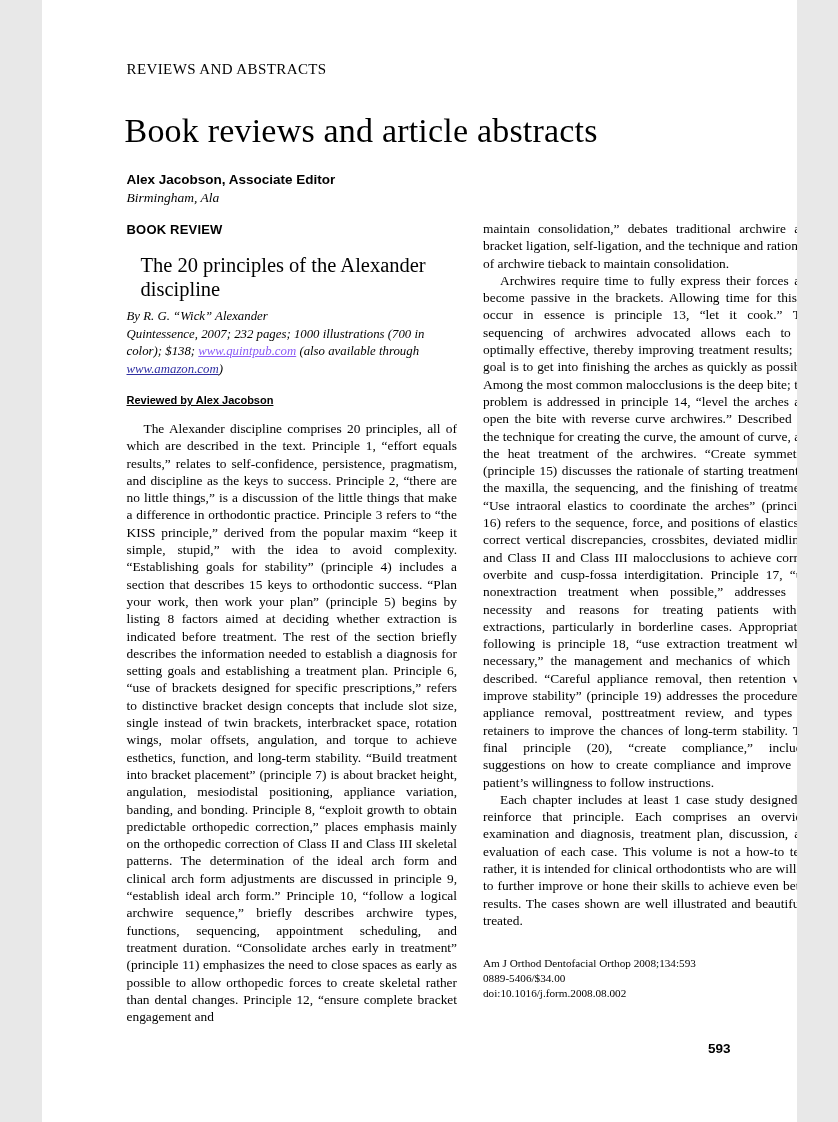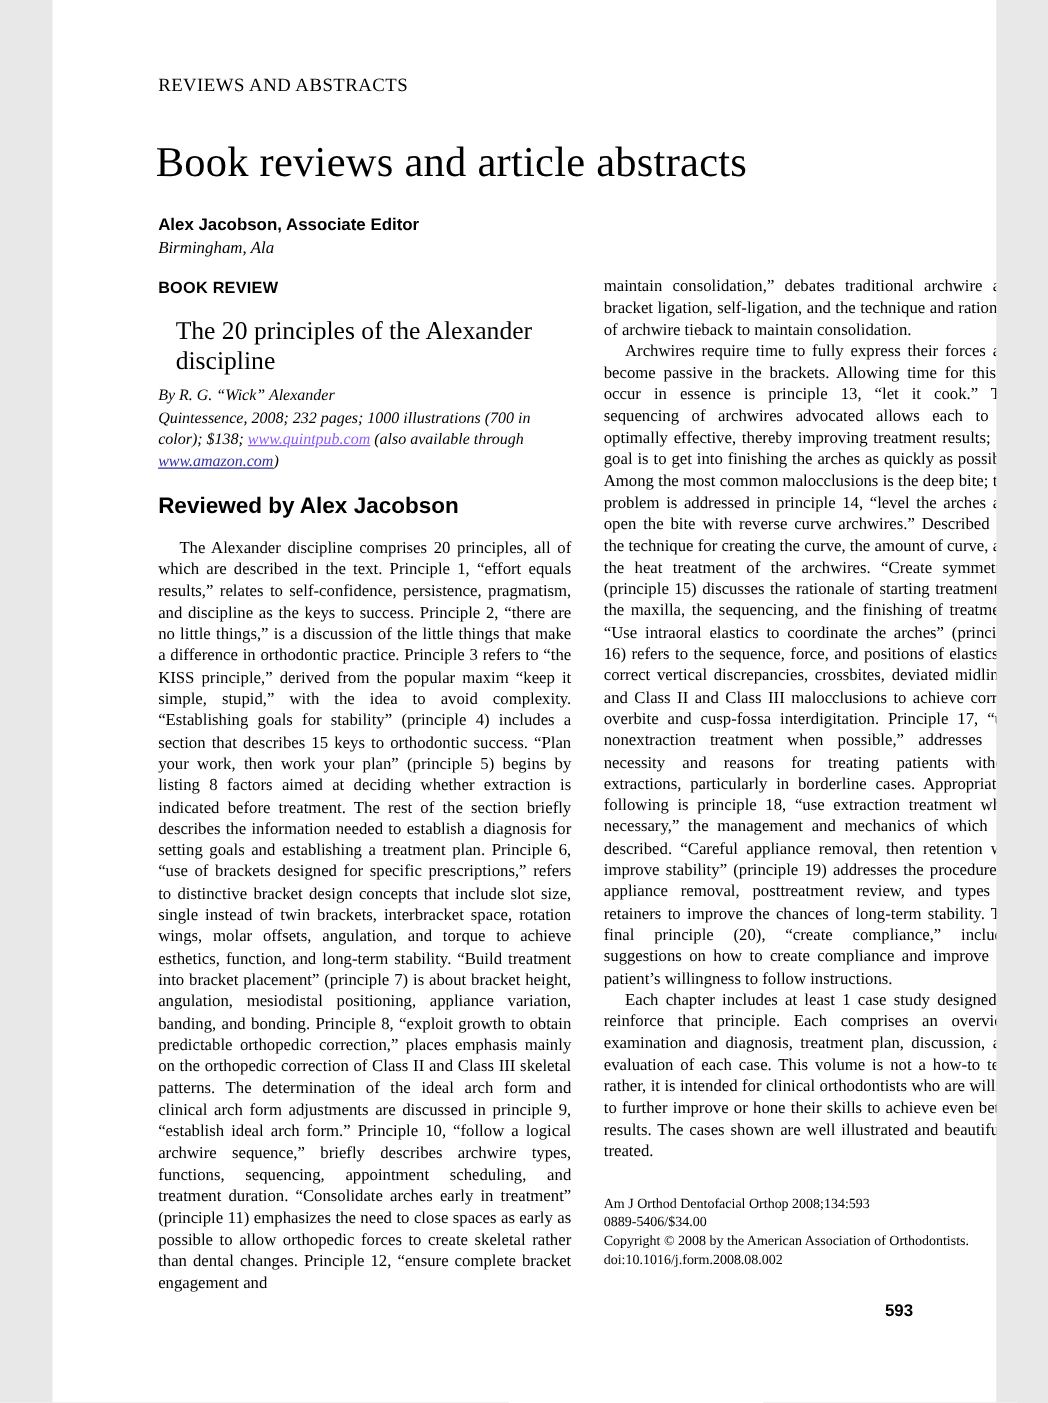--- a/index.html
+++ b/index.html
@@ -77,22 +77,23 @@
     line-height: 17.5px;
   }
   .book-pub a {
     font-style: italic;
     text-decoration: underline;
     cursor: pointer;
   }
   .reviewed-by {
     font-family: "Liberation Sans", sans-serif;
     font-weight: bold;
-    font-size: 18px;
+    font-size: 11px;
     margin: 16px 0 14px 0;
+    text-decoration: underline;
   }
   p.body {
     margin: 0;
     font-size: 13.4px;
     line-height: 17.3px;
     text-align: justify;
   }
   p.body.indent { text-indent: 17px; }
   .citation {
     margin-top: 27px;
@@ -121,33 +122,32 @@
 
   <div class="editor-name">Alex Jacobson, Associate Editor</div>
   <div class="editor-location">Birmingham, Ala</div>
 
   <div class="columns">
 
     <div class="col">
       <div class="section-label">BOOK REVIEW</div>
       <h2 class="book-title">The 20 principles of the Alexander discipline</h2>
       <div class="book-byline">By R. G. “Wick” Alexander</div>
-      <div class="book-pub"><span>Quintessence, 2008; 232 pages; 1000 illustrations (700 in color); $138; </span><a class="pub-link" style="color: #8b5cf6;">www.quintpub.com</a><span> (also available through </span><a class="pub-link" style="color: rgb(47, 47, 162);">www.amazon.com</a><span>)</span></div>
+      <div class="book-pub"><span>Quintessence, 2007; 232 pages; 1000 illustrations (700 in color); $138; </span><a class="pub-link" style="color: #8b5cf6;">www.quintpub.com</a><span> (also available through </span><a class="pub-link" style="color: rgb(47, 47, 162);">www.amazon.com</a><span>)</span></div>
       <div class="reviewed-by">Reviewed by Alex Jacobson</div>
       <p class="body indent">The Alexander discipline comprises 20 principles, all of which are described in the text. Principle 1, “effort equals results,” relates to self-confidence, persistence, pragmatism, and discipline as the keys to success. Principle 2, “there are no little things,” is a discussion of the little things that make a difference in orthodontic practice. Principle 3 refers to “the KISS principle,” derived from the popular maxim “keep it simple, stupid,” with the idea to avoid complexity. “Establishing goals for stability” (principle 4) includes a section that describes 15 keys to orthodontic success. “Plan your work, then work your plan” (principle 5) begins by listing 8 factors aimed at deciding whether extraction is indicated before treatment. The rest of the section briefly describes the information needed to establish a diagnosis for setting goals and establishing a treatment plan. Principle 6, “use of brackets designed for specific prescriptions,” refers to distinctive bracket design concepts that include slot size, single instead of twin brackets, interbracket space, rotation wings, molar offsets, angulation, and torque to achieve esthetics, function, and long-term stability. “Build treatment into bracket placement” (principle 7) is about bracket height, angulation, mesiodistal positioning, appliance variation, banding, and bonding. Principle 8, “exploit growth to obtain predictable orthopedic correction,” places emphasis mainly on the orthopedic correction of Class II and Class III skeletal patterns. The determination of the ideal arch form and clinical arch form adjustments are discussed in principle 9, “establish ideal arch form.” Principle 10, “follow a logical archwire sequence,” briefly describes archwire types, functions, sequencing, appointment scheduling, and treatment duration. “Consolidate arches early in treatment” (principle 11) emphasizes the need to close spaces as early as possible to allow orthopedic forces to create skeletal rather than dental changes. Principle 12, “ensure complete bracket engagement and</p>
     </div>
 
     <div class="col">
       <p class="body">maintain consolidation,” debates traditional archwire and bracket ligation, self-ligation, and the technique and rationale of archwire tieback to maintain consolidation.</p>
       <p class="body indent">Archwires require time to fully express their forces and become passive in the brackets. Allowing time for this to occur in essence is principle 13, “let it cook.” The sequencing of archwires advocated allows each to be optimally effective, thereby improving treatment results; the goal is to get into finishing the arches as quickly as possible. Among the most common malocclusions is the deep bite; this problem is addressed in principle 14, “level the arches and open the bite with reverse curve archwires.” Described are the technique for creating the curve, the amount of curve, and the heat treatment of the archwires. “Create symmetry” (principle 15) discusses the rationale of starting treatment in the maxilla, the sequencing, and the finishing of treatment. “Use intraoral elastics to coordinate the arches” (principle 16) refers to the sequence, force, and positions of elastics to correct vertical discrepancies, crossbites, deviated midlines, and Class II and Class III malocclusions to achieve correct overbite and cusp-fossa interdigitation. Principle 17, “use nonextraction treatment when possible,” addresses the necessity and reasons for treating patients without extractions, particularly in borderline cases. Appropriately following is principle 18, “use extraction treatment when necessary,” the management and mechanics of which are described. “Careful appliance removal, then retention will improve stability” (principle 19) addresses the procedure of appliance removal, posttreatment review, and types of retainers to improve the chances of long-term stability. The final principle (20), “create compliance,” includes suggestions on how to create compliance and improve the patient’s willingness to follow instructions.</p>
       <p class="body indent">Each chapter includes at least 1 case study designed to reinforce that principle. Each comprises an overview, examination and diagnosis, treatment plan, discussion, and evaluation of each case. This volume is not a how-to text; rather, it is intended for clinical orthodontists who are willing to further improve or hone their skills to achieve even better results. The cases shown are well illustrated and beautifully treated.</p>
       <div class="citation">
         <div>Am J Orthod Dentofacial Orthop 2008;134:593</div>
         <div>0889-5406/$34.00</div>
-        <div>Copyright © 2008 by the American Association of Orthodontists.</div>
         <div>doi:10.1016/j.form.2008.08.002</div>
       </div>
     </div>
 
   </div>
 
   <div class="page-number">593</div>
 
 </div>
 

